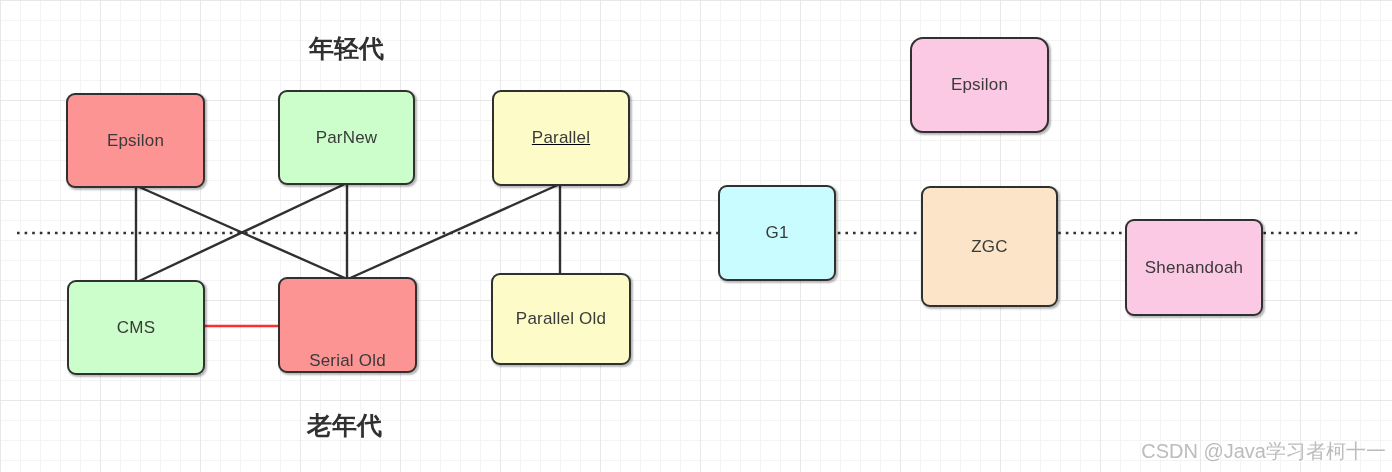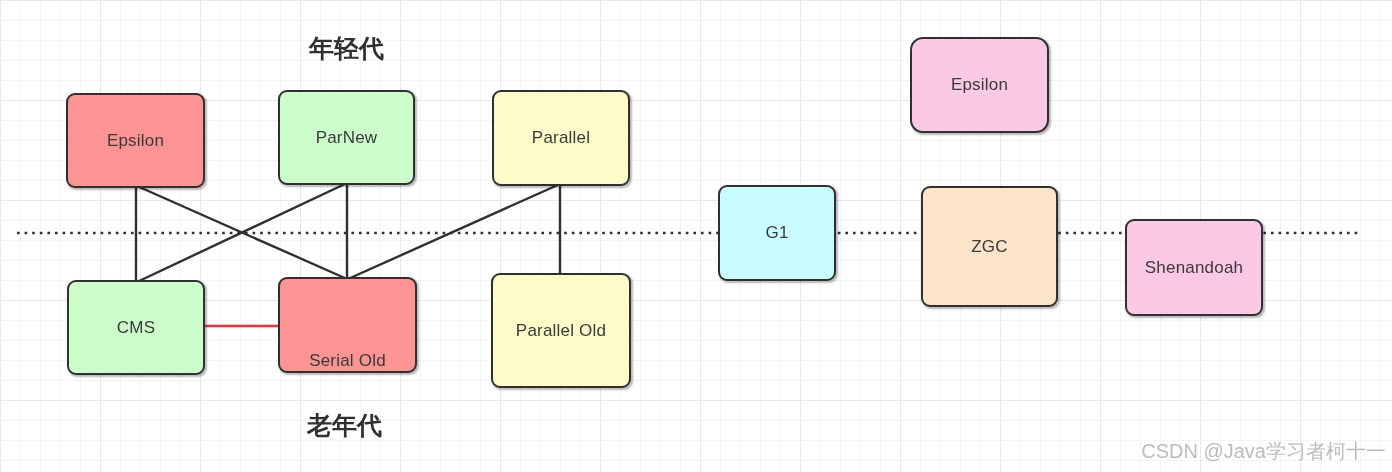--- a/index.html
+++ b/index.html
@@ -61,30 +61,30 @@
 
   <div class="gen-heading" id="old-heading" style="left: 307px; top: 409px;">老年代</div>
 
   <div class="watermark">CSDN @Java学习者柯十一</div>
 <div class="node" style="left: 66px; top: 93px; width: 139px; height: 95px; background: rgb(253, 148, 148);">
       <span class="label">Epsilon</span>
     </div>
     <div class="node" style="left: 278px; top: 90px; width: 137px; height: 95px; background: rgb(203, 254, 203);">
       <span class="label">ParNew</span>
     </div>
-    <div class="node" style="left: 492px; top: 90px; width: 138px; height: 96px; background: rgb(253, 252, 200);">
+    <div class="node" style="left: 492px; top: 90px; width: 138px; height: 96px; background: rgb(253, 252, 200); text-decoration: underline;">
       <span class="label">Parallel</span>
     </div>
     <div class="node" style="left: 67px; top: 280px; width: 138px; height: 95px; background: rgb(203, 254, 203);">
       <span class="label">CMS</span>
     </div>
     <div class="node" style="left: 278px; top: 277px; width: 139px; height: 96px; background: rgb(253, 148, 148); align-items: flex-end;">
       <span class="label">Serial Old</span>
     </div>
-    <div class="node" style="left: 491px; top: 273px; width: 140px; height: 115px; background: rgb(253, 252, 200);">
+    <div class="node" style="left: 491px; top: 273px; width: 140px; height: 92px; background: rgb(253, 252, 200);">
       <span class="label">Parallel Old</span>
     </div>
     <div class="node" style="left: 718px; top: 185px; width: 118px; height: 96px; background: rgb(201, 252, 254); align-items: center;">
       <span class="label">G1</span>
     </div>
     <div class="node" style="left: 921px; top: 186px; width: 137px; height: 121px; background: rgb(252, 228, 200);">
       <span class="label">ZGC</span>
     </div>
     <div class="node" style="left: 1125px; top: 185px; width: 138px; height: 97px; background: rgb(251, 201, 227); margin-top: 34px;">
       <span class="label">Shenandoah</span>

